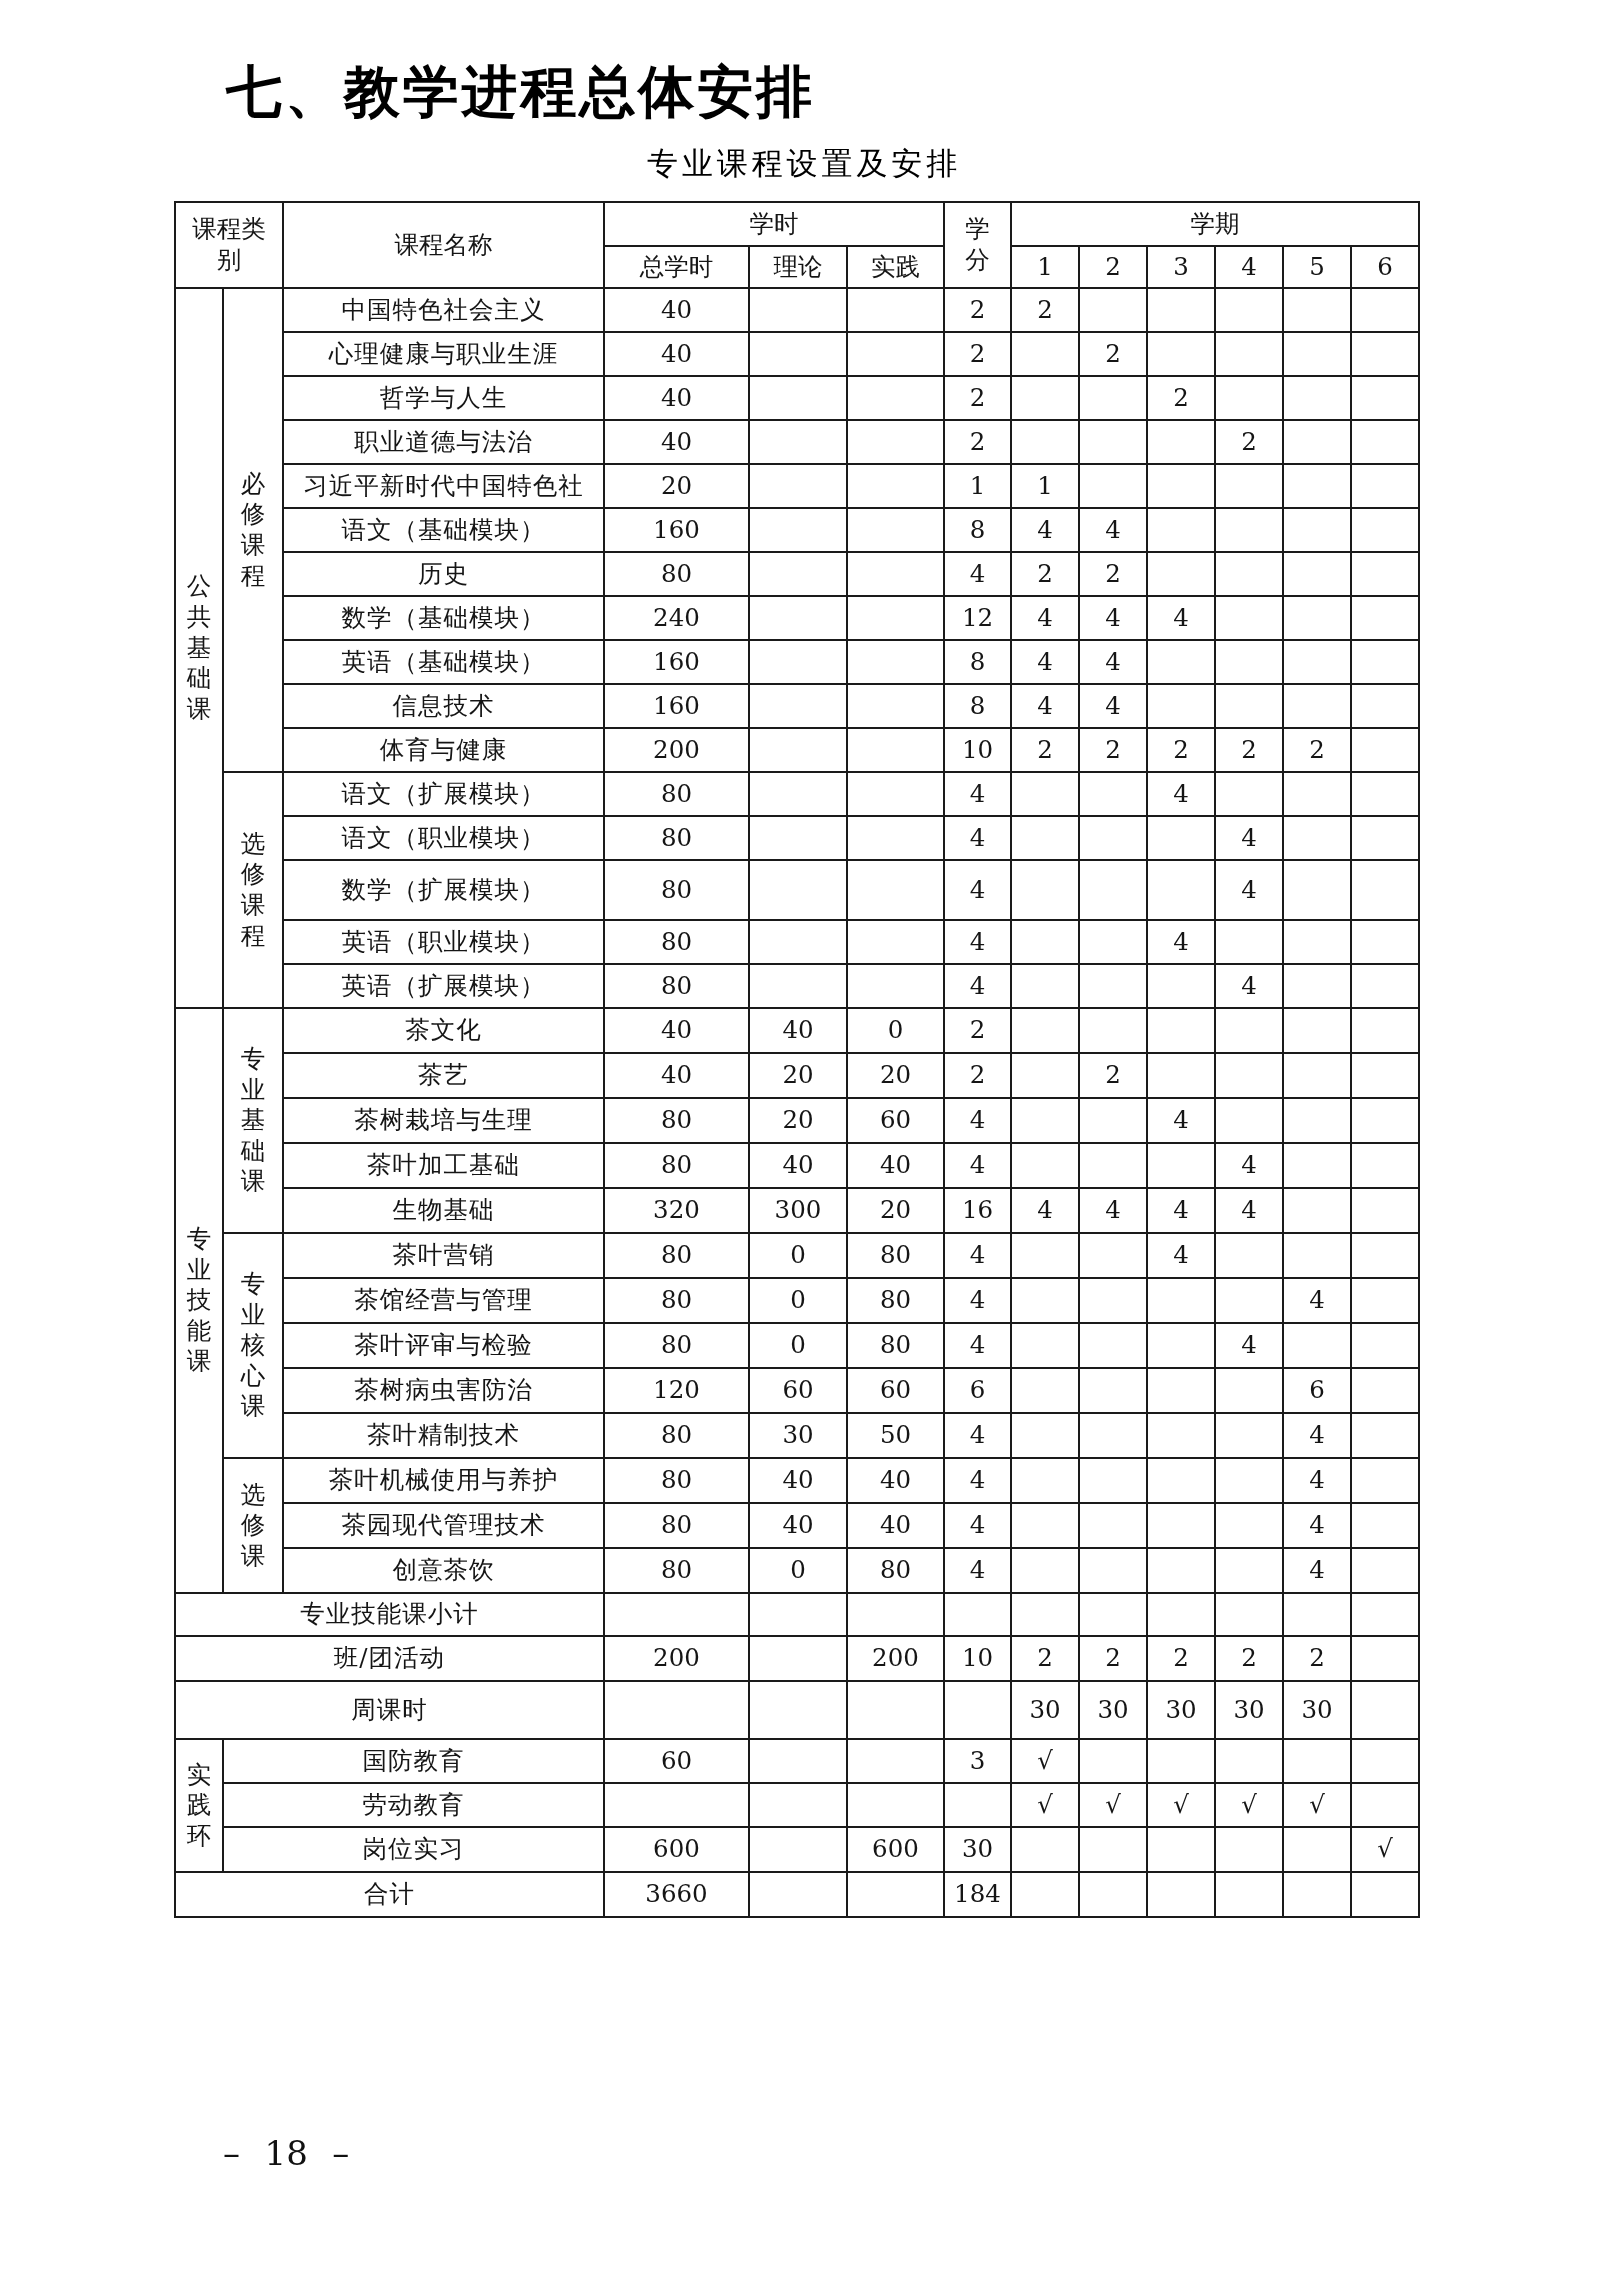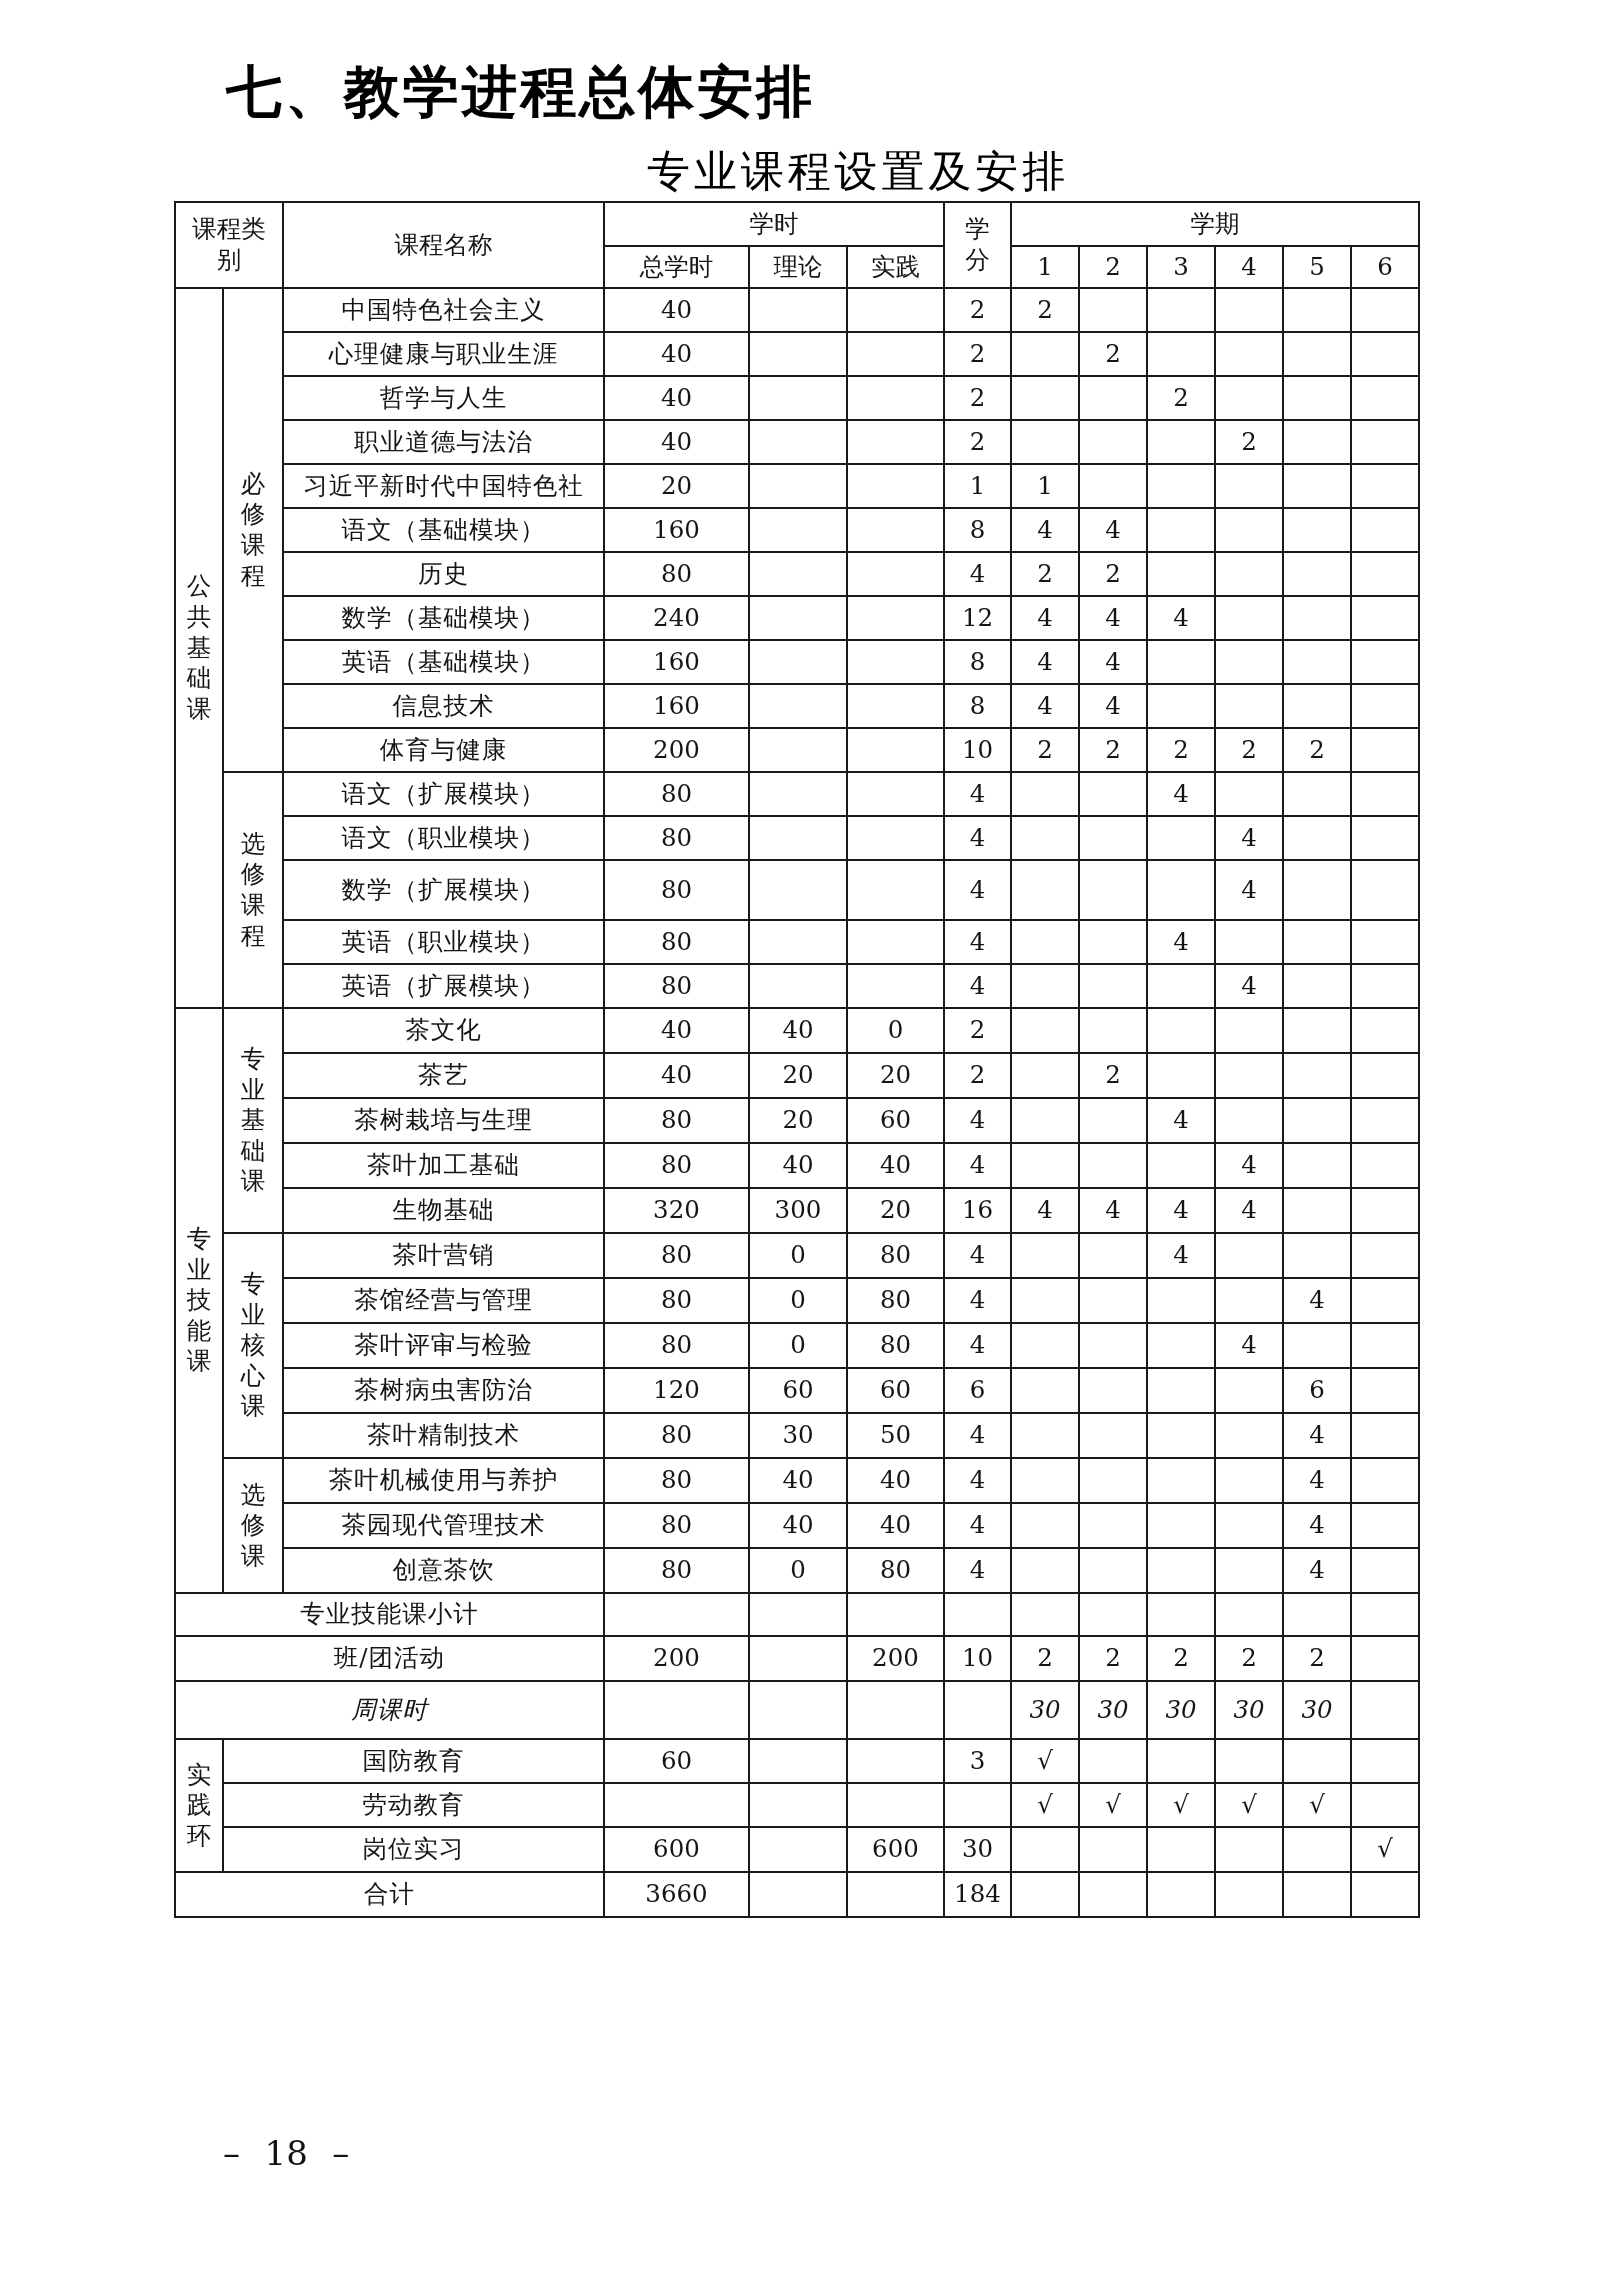--- a/index.html
+++ b/index.html
@@ -7,21 +7,21 @@
     width:1620px;height:2292px;position:relative;background:#ffffff;
     font-family:"DejaVu Serif","Liberation Serif",serif;color:#111;
   }
   .heading{
     position:absolute;left:226px;top:55px;
     font-family:"Liberation Sans","DejaVu Sans",sans-serif;
     font-weight:700;font-size:56px;letter-spacing:2.9px;color:#000;white-space:nowrap;
   }
   .subtitle{
     position:absolute;left:647px;top:143px;
-    font-size:43px;letter-spacing:3.9px;color:#000;white-space:nowrap;
+    font-size:31px;letter-spacing:3.9px;color:#000;white-space:nowrap;
   }
   table.sched{
     position:absolute;left:174px;top:201px;
     border-collapse:collapse;table-layout:fixed;
     border:2.9px solid #1a1a1a;background:#fff;
   }
   table.sched td{
     border:2px solid #1a1a1a;text-align:center;vertical-align:middle;
     padding:0;font-size:24.5px;line-height:1.25;overflow:hidden;color:#151515;
   }
@@ -481,21 +481,21 @@
         <td class="num"></td>
         <td class="num">200</td>
         <td class="num">10</td>
         <td class="num">2</td>
         <td class="num">2</td>
         <td class="num">2</td>
         <td class="num">2</td>
         <td class="num">2</td>
         <td class="num"></td>
       </tr>
-      <tr style="height: 58px; font-style: italic;">
+      <tr style="height: 58px;">
         <td class="name" colspan="3">周课时</td>
         <td class="num"></td>
         <td class="num"></td>
         <td class="num"></td>
         <td class="num"></td>
         <td class="num">30</td>
         <td class="num">30</td>
         <td class="num">30</td>
         <td class="num">30</td>
         <td class="num">30</td>

